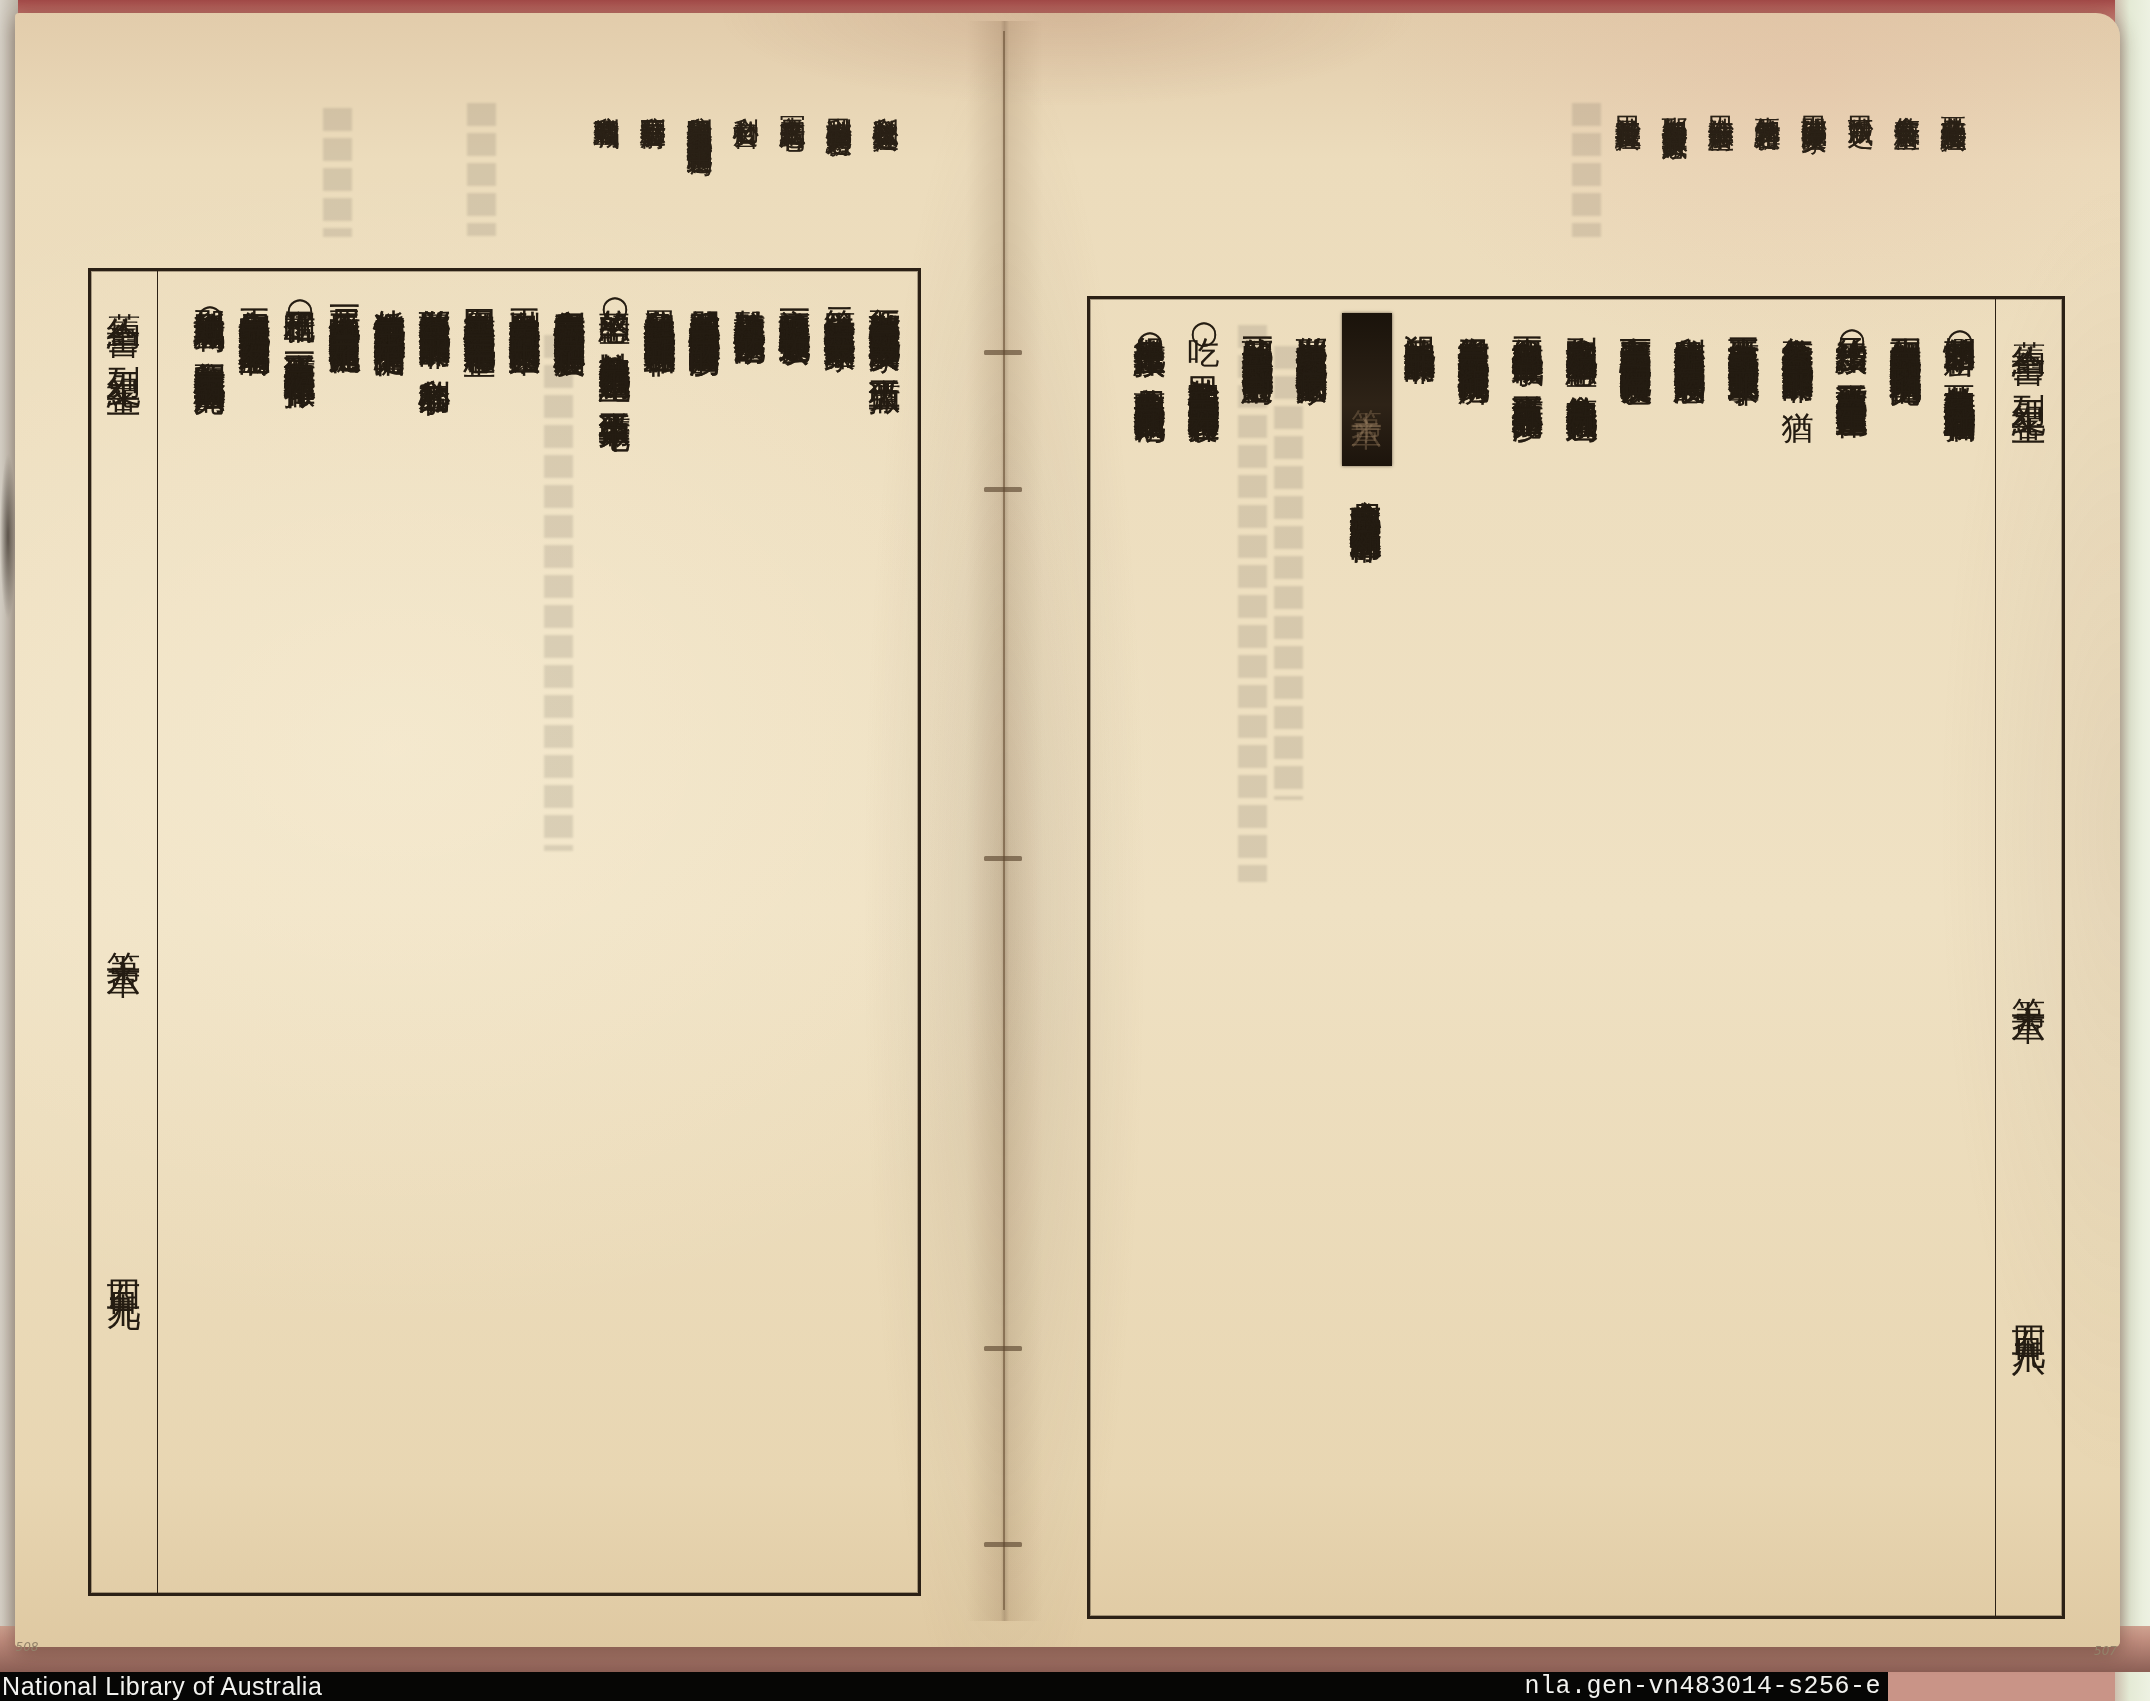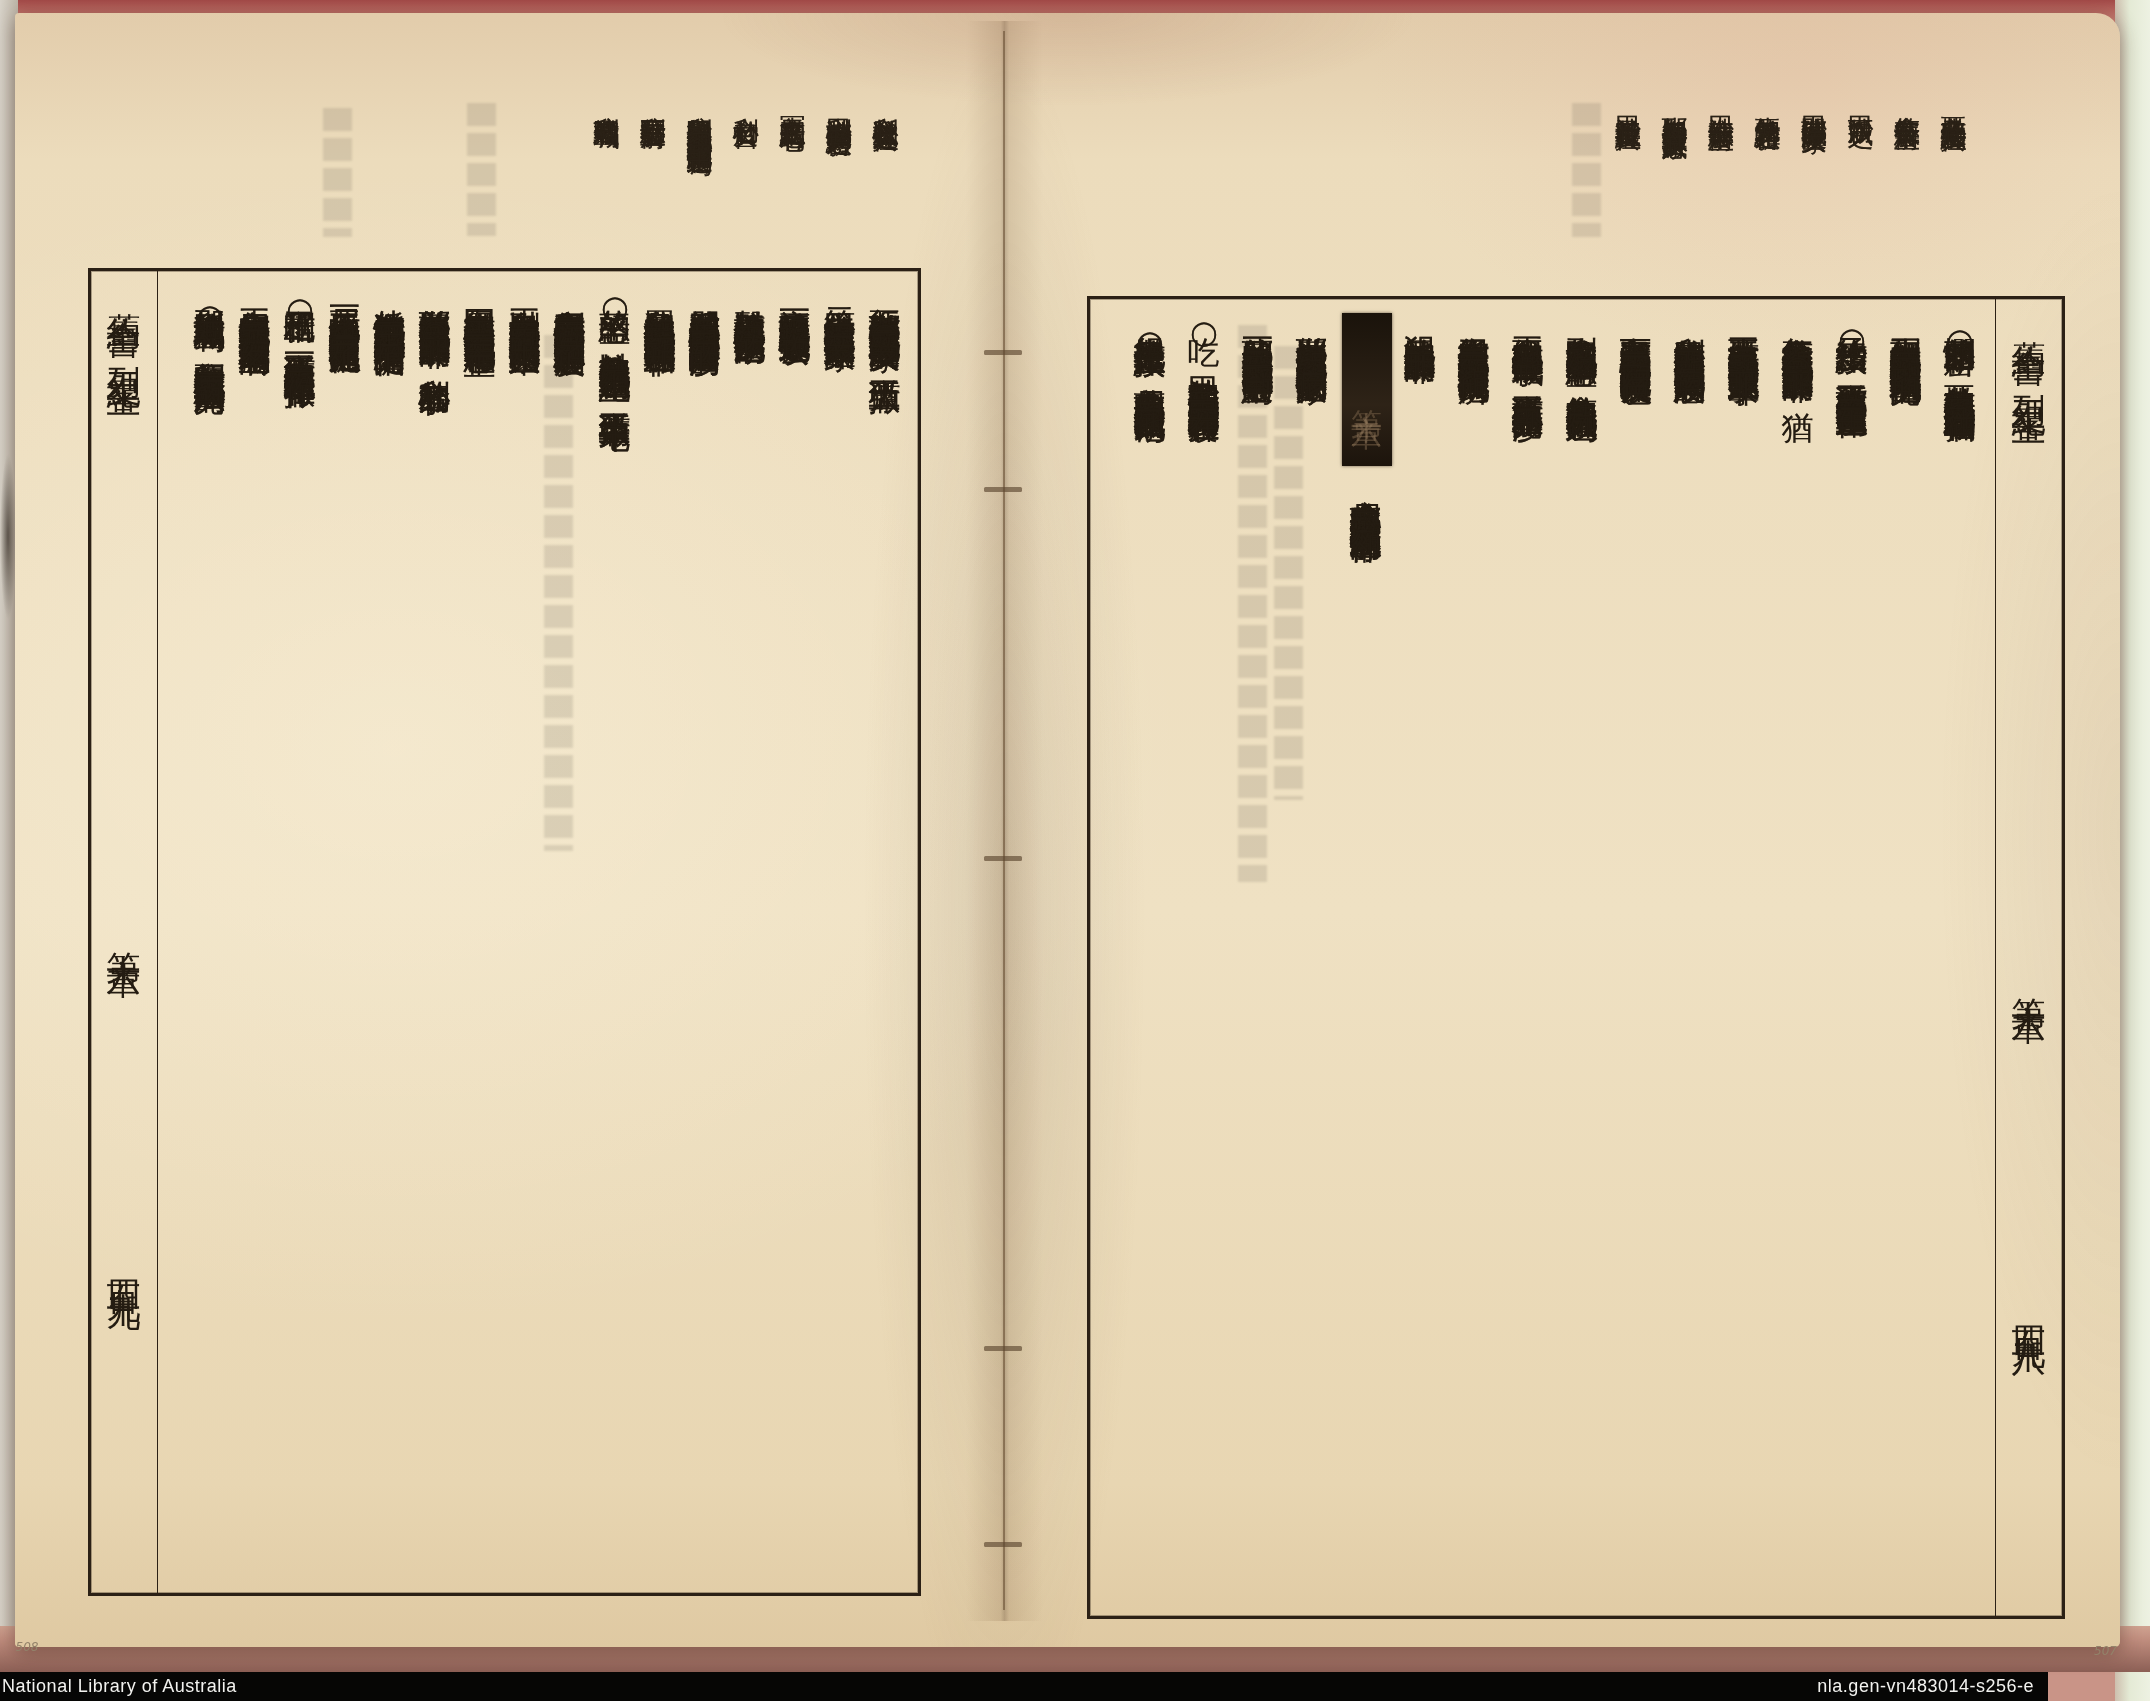--- a/index.html
+++ b/index.html
@@ -80,25 +80,25 @@
   .note{margin-left:15.5px;}
   
   .ghost{position:absolute;width:29px;filter:blur(1px);opacity:.8;
     background:repeating-linear-gradient(180deg,rgba(105,98,84,.22) 0 23px,rgba(0,0,0,0) 23px 30px);}
   
   .pencil{position:absolute;font-family:"DejaVu Sans","Liberation Sans",sans-serif;
     font-size:12px;font-style:italic;color:#93826a;}
   .pencil.pl{left:15.5px;top:1640px;}
   .pencil.pr{right:34px;top:1644px;}
   
-  .footer-bar{position:absolute;left:0;bottom:0;width:2048px;height:29px;background:#060605;
+  .footer-bar{position:absolute;left:0;bottom:0;width:1888px;height:29px;background:#060605;
     display:flex;align-items:center;justify-content:space-between;
-    font-family:"Liberation Sans","DejaVu Sans",sans-serif;color:#f2f2ef;font-size:18px;}
+    font-family:"Liberation Sans","DejaVu Sans",sans-serif;color:#f2f2ef;font-size:25px;}
   .footer-bar .f-left{margin-left:2.1px;letter-spacing:0.5px;}
-  .footer-bar .f-right{margin-right:14px;letter-spacing:0.5px;}
+  .footer-bar .f-right{margin-right:7px;letter-spacing:0.5px;font-family:Liberation Mono, monospace;}
 </style>
 </head>
 <body>
 
 <div class="backdrop-top"></div>
 <div class="backdrop-right"></div>
 <div class="backdrop-left"></div>
 <div class="backdrop-left-smudge"></div>
 <div class="backdrop-bottom"></div>
 

